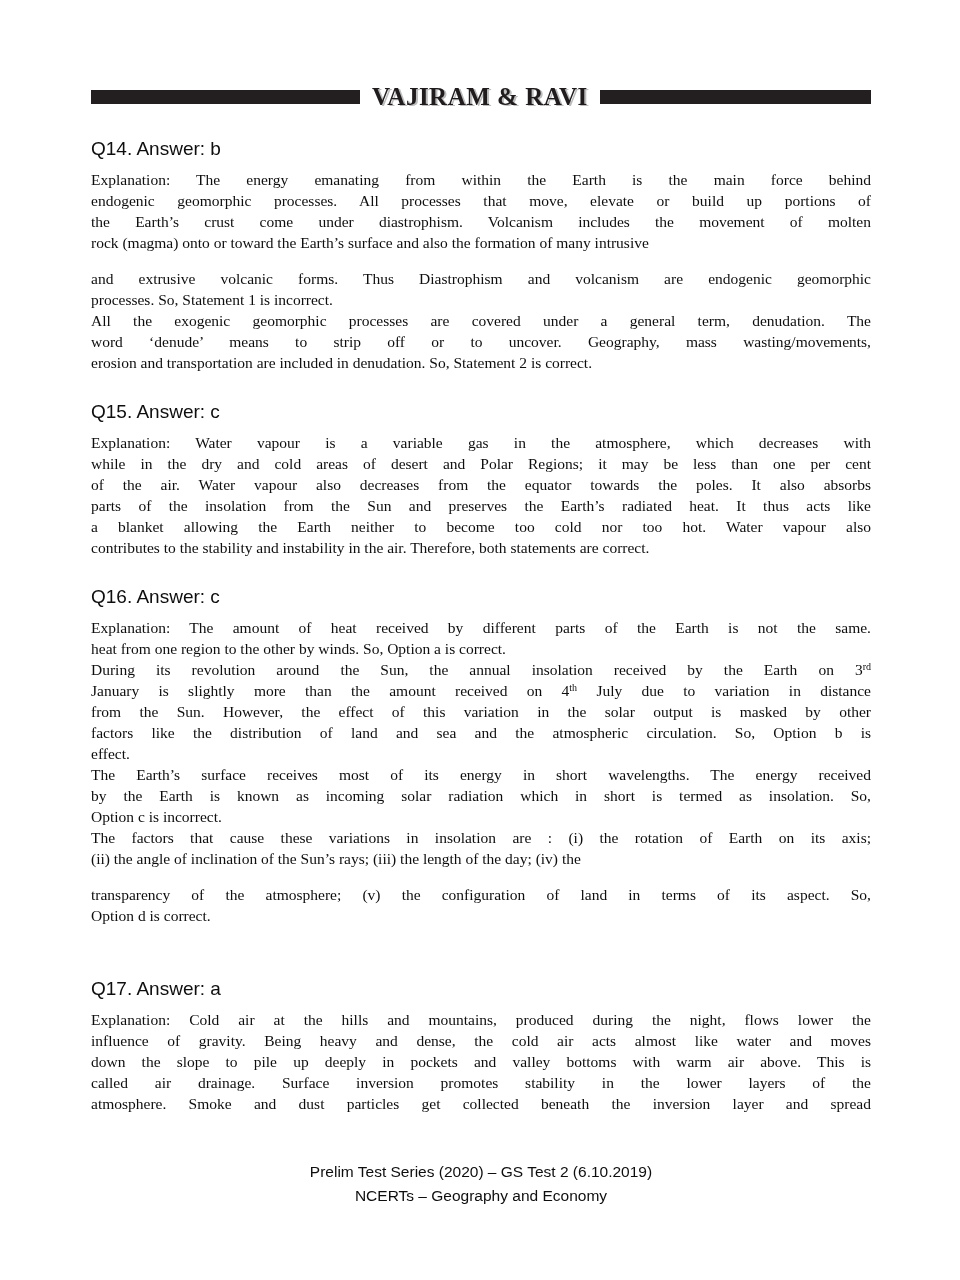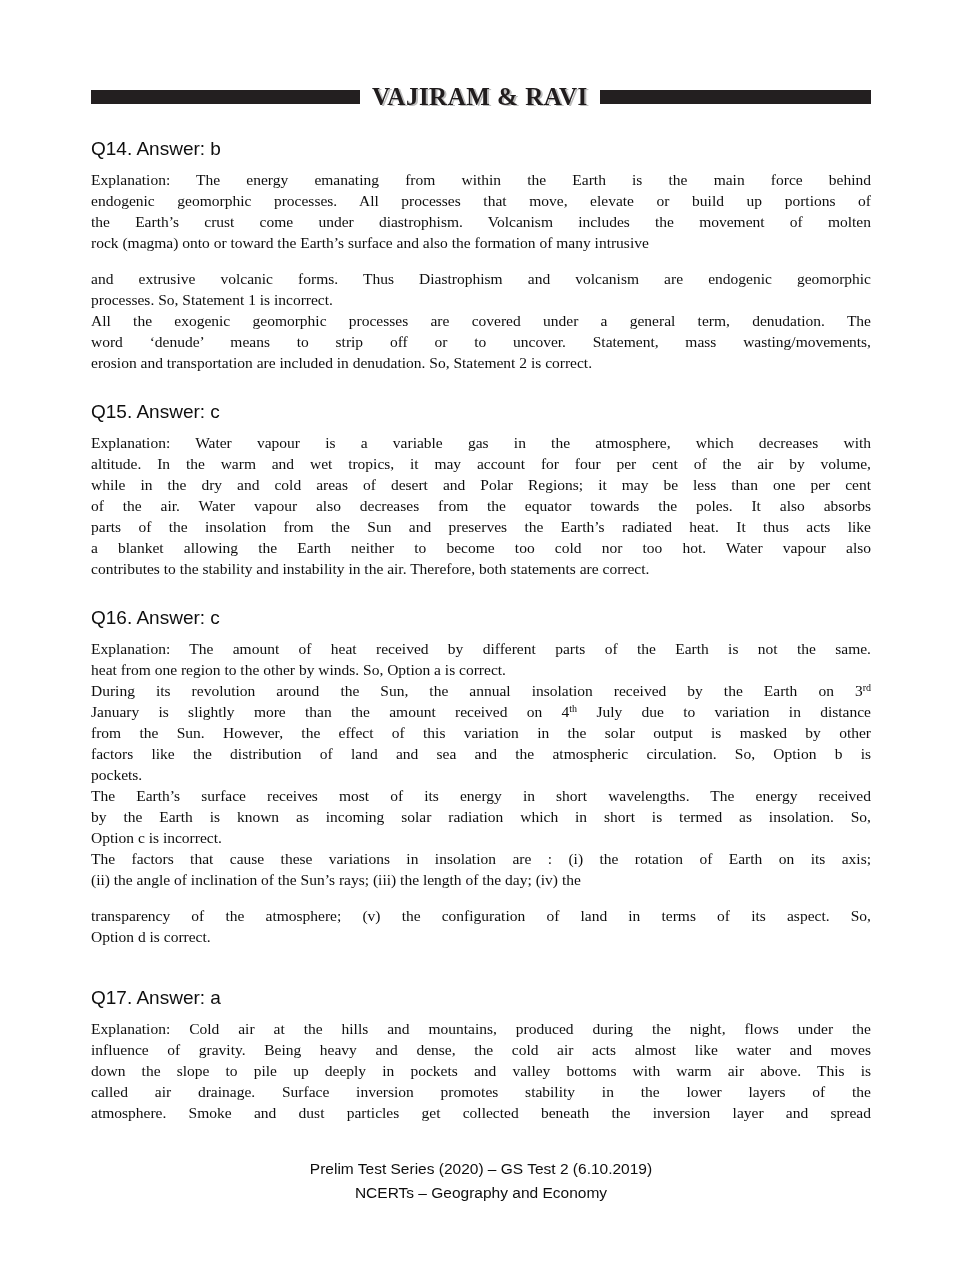--- a/index.html
+++ b/index.html
@@ -26,31 +26,31 @@
     font-family: "Liberation Serif", serif;
     font-weight: bold; font-size: 25px; letter-spacing: 0.5px;
     color: #201c1d; margin: 0 12px; white-space: nowrap;
     text-shadow: 2px 1px 0 #bdbdbd;
   }
   
   .q-heading {
     font-size: 19px; line-height: 21px;
     margin: 28px 0 10px 0;
   }
-  .q-heading.mt-lg { margin-top: 40px; }
+  .q-heading.mt-lg { margin-top: 52px; }
   .para { margin: 0; }
   .para.gap { margin-top: 15px; }
   .line {
     font-size: 15.5px; line-height: 21px;
     text-align: justify; text-align-last: justify; font-family: Liberation Serif, serif;
   }
   .line.last { text-align-last: left; }
   sup { font-size: 10px; line-height: 0; vertical-align: 5px; }
   
-  .doc-footer { margin-top: 34px; text-align: center; }
+  .doc-footer { margin-top: 46px; text-align: center; }
   .doc-footer p { font-size: 15.5px; line-height: 24px; margin: 0; }
 </style>
 </head>
 <body>
 
 <div class="page">
 
   <header class="brand-header">
     <span class="bar bar-left"></span>
     <h1 class="brand-title">VAJIRAM &amp; RAVI</h1>
@@ -66,70 +66,69 @@
         <div class="line">endogenic geomorphic processes. All processes that move, elevate or build up portions of</div>
         <div class="line">the Earth’s crust come under diastrophism. Volcanism includes the movement of molten</div>
         <div class="line last">rock (magma) onto or toward the Earth’s surface and also the formation of many intrusive</div>
       </div>
       <div class="para gap">
         <div class="line">and extrusive volcanic forms. Thus Diastrophism and volcanism are endogenic geomorphic</div>
         <div class="line last">processes. So, Statement 1 is incorrect.</div>
       </div>
       <div class="para">
         <div class="line">All the exogenic geomorphic processes are covered under a general term, denudation. The</div>
-        <div class="line">word ‘denude’ means to strip off or to uncover. Statement, mass wasting/movements,</div>
+        <div class="line">word ‘denude’ means to strip off or to uncover. Geography, mass wasting/movements,</div>
         <div class="line last">erosion and transportation are included in denudation. So, Statement 2 is correct.</div>
       </div>
     </section>
 
     <section>
       <p class="q-heading">Q15. Answer: c</p>
       <div class="para">
         <div class="line">Explanation: Water vapour is a variable gas in the atmosphere, which decreases with</div>
-        <div class="line">altitude. In the warm and wet tropics, it may account for four per cent of the air by volume,</div>
         <div class="line">while in the dry and cold areas of desert and Polar Regions; it may be less than one per cent</div>
         <div class="line">of the air. Water vapour also decreases from the equator towards the poles. It also absorbs</div>
         <div class="line">parts of the insolation from the Sun and preserves the Earth’s radiated heat. It thus acts like</div>
         <div class="line">a blanket allowing the Earth neither to become too cold nor too hot. Water vapour also</div>
         <div class="line last">contributes to the stability and instability in the air. Therefore, both statements are correct.</div>
       </div>
     </section>
 
     <section>
       <p class="q-heading">Q16. Answer: c</p>
       <div class="para">
         <div class="line">Explanation: The amount of heat received by different parts of the Earth is not the same.</div>
         <div class="line last">heat from one region to the other by winds. So, Option a is correct.</div>
       </div>
       <div class="para">
         <div class="line"><span>During its revolution around the Sun, the annual insolation received by the Earth on 3</span><sup>rd</sup></div>
         <div class="line"><span>January is slightly more than the amount received on 4</span><sup>th</sup><span> July due to variation in distance</span></div>
         <div class="line">from the Sun. However, the effect of this variation in the solar output is masked by other</div>
         <div class="line">factors like the distribution of land and sea and the atmospheric circulation. So, Option b is</div>
-        <div class="line last">pockets.</div>
+        <div class="line last">effect.</div>
       </div>
       <div class="para">
         <div class="line">The Earth’s surface receives most of its energy in short wavelengths. The energy received</div>
         <div class="line">by the Earth is known as incoming solar radiation which in short is termed as insolation. So,</div>
         <div class="line last">Option c is incorrect.</div>
       </div>
       <div class="para">
         <div class="line">The factors that cause these variations in insolation are : (i) the rotation of Earth on its axis;</div>
         <div class="line last">(ii) the angle of inclination of the Sun’s rays; (iii) the length of the day; (iv) the</div>
       </div>
       <div class="para gap">
         <div class="line">transparency of the atmosphere; (v) the configuration of land in terms of its aspect. So,</div>
         <div class="line last">Option d is correct.</div>
       </div>
     </section>
 
     <section>
       <p class="q-heading mt-lg">Q17. Answer: a</p>
       <div class="para">
-        <div class="line">Explanation: Cold air at the hills and mountains, produced during the night, flows under the</div>
+        <div class="line">Explanation: Cold air at the hills and mountains, produced during the night, flows lower the</div>
         <div class="line">influence of gravity. Being heavy and dense, the cold air acts almost like water and moves</div>
         <div class="line">down the slope to pile up deeply in pockets and valley bottoms with warm air above. This is</div>
         <div class="line">called air drainage. Surface inversion promotes stability in the lower layers of the</div>
         <div class="line">atmosphere. Smoke and dust particles get collected beneath the inversion layer and spread</div>
       </div>
     </section>
 
   </main>
 
   <footer class="doc-footer">

